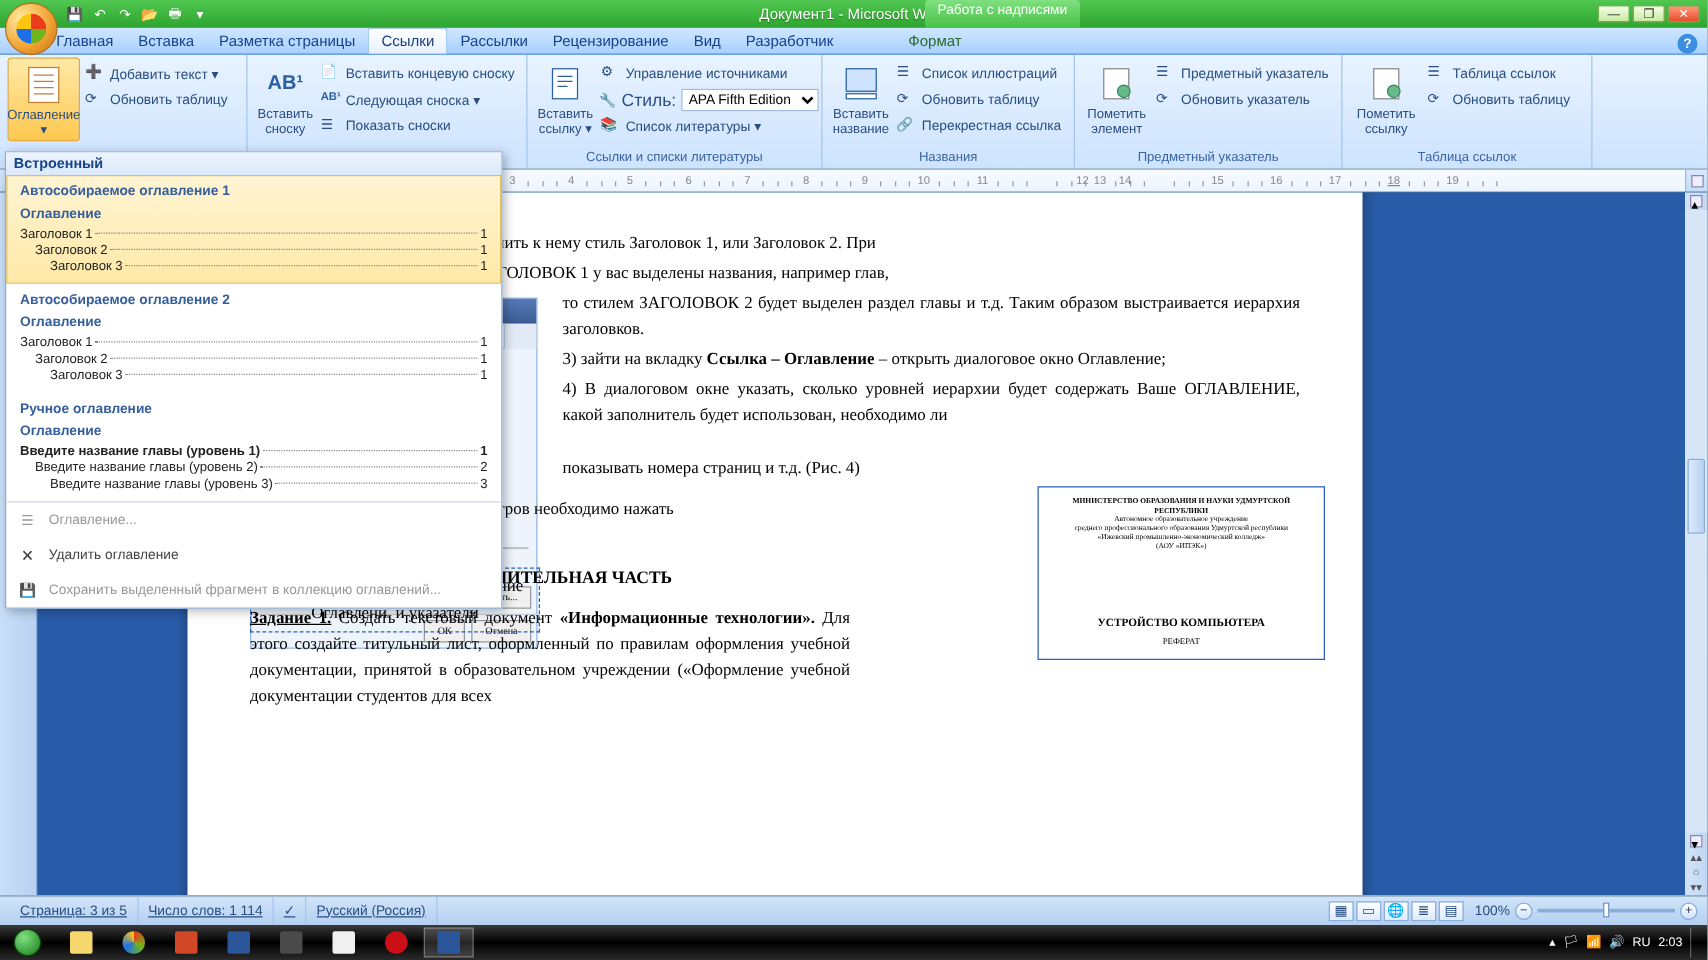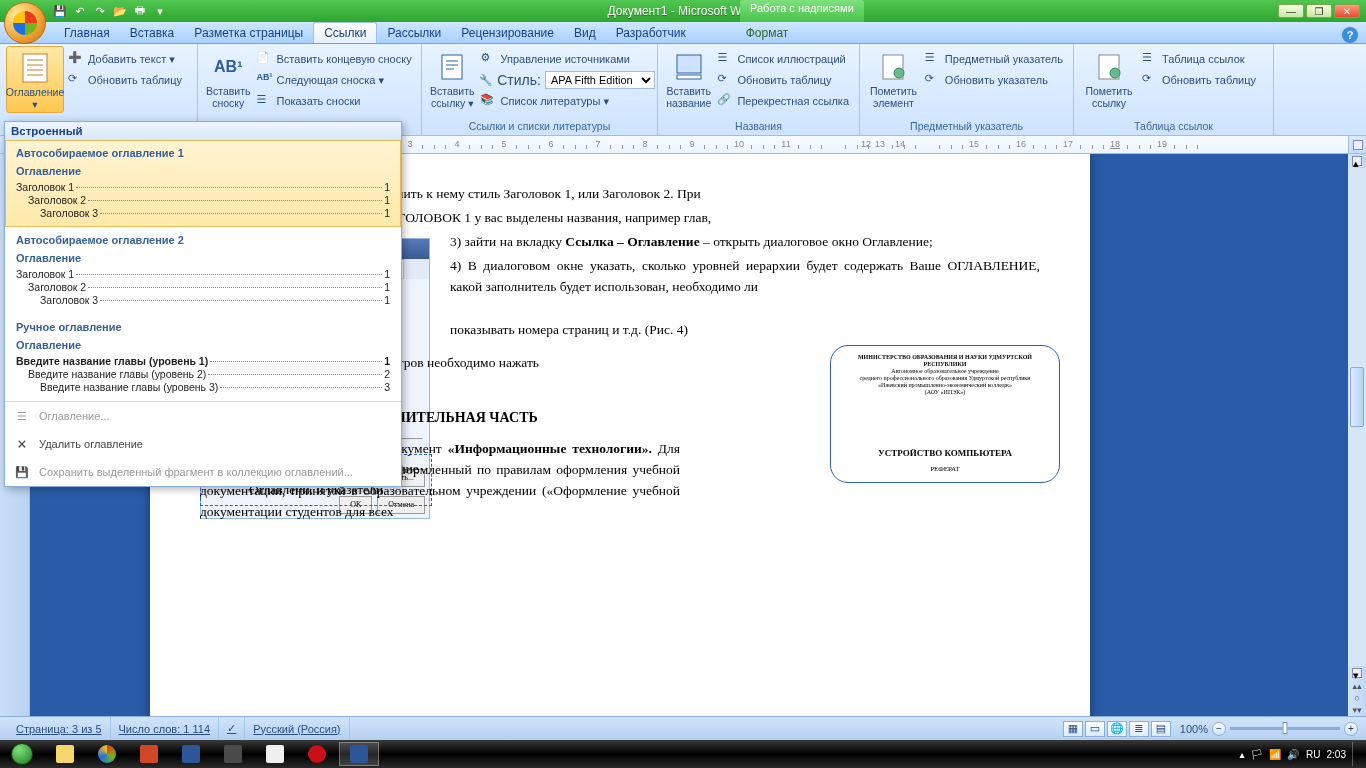--- a/index.html
+++ b/index.html
@@ -12,21 +12,21 @@
   .office-btn .inner{ width:24px;height:24px;background:conic-gradient(#e83c1a 0 25%, #6fb51d 25% 50%, #1d6fe8 50% 75%, #ffc40d 75%);border-radius:4px;clip-path:circle(50%); }
   .qat { margin-left: 52px; display: flex; gap: 4px; align-items:center;}
   .qat-icon { width: 16px; height: 16px; display:inline-flex;align-items:center;justify-content:center;color:#fff;font-size:11px;}
   .title-doc { position: absolute; left: 50%; transform: translateX(-50%); color: #ffffff; font-size: 12px; text-shadow: 0 1px 1px rgba(0,0,0,.4); }
   .contextual { position: absolute; left: 740px; top: 0; height: 22px; background: linear-gradient(180deg,#7fe07f,#48c248); padding: 2px 10px; color: #fff; font-size: 11px; border-radius: 3px 3px 0 0;}
   .win-controls { position: absolute; right: 6px; top: 4px; display: flex; }
   .win-btn { width: 26px; height: 14px; margin-left: 2px; background: linear-gradient(180deg,#f5ffe6,#c9e8a2); border: 1px solid #7aa84a; border-radius: 2px; font-size:10px;display:flex;align-items:center;justify-content:center;color:#333;}
   .win-btn.close{background:linear-gradient(180deg,#ff9a7a,#e84c2c);color:#fff;}
 
   
-  .tabsrow { height: 22px; background: linear-gradient(180deg,#cfe7ff,#a9d0ff); margin-left: 0; padding-left: 54px; display: flex; align-items: flex-end; border-bottom: 1px solid #6fa2de;}
+  .tabsrow { height: 22px; background: linear-gradient(180deg,#cfe7ff,#a9d0ff); margin-left: 0; padding-left: 35px; display: flex; align-items: flex-end; border-bottom: 1px solid #6fa2de;}
   .tab { padding: 3px 10px; font-size: 12px; color: #15428b; cursor: pointer; }
   .tab.active { background: linear-gradient(180deg,#fff,#e5f0ff); border: 1px solid #9ec2eb; border-bottom: none; border-radius: 3px 3px 0 0; color: #1b3f7a; font-weight: 500;}
   .help-btn{margin-left:auto;margin-right:8px;width:16px;height:16px;background:#3a8de0;border-radius:50%;color:#fff;display:flex;align-items:center;justify-content:center;font-size:11px;font-weight:bold;}
 
   
   .ribbon { height: 92px; background: linear-gradient(180deg,#e8f3ff,#cde3ff); display: flex; border-bottom: 1px solid #a0bde0; }
   .group { border-right: 1px solid #a5c6ec; padding: 2px 6px 0 6px; position: relative; }
   .group-label { position: absolute; bottom: 1px; left: 0; right: 0; text-align: center; font-size: 10.5px; color: #3a66a0; padding: 2px 0; }
   .bigbtn { display: flex; flex-direction: column; align-items: center; width: 58px; padding: 2px; cursor:pointer; }
   .bigbtn.on{background:linear-gradient(180deg,#ffe9a8,#ffc84f);border:1px solid #e6a83a;border-radius:3px;}
@@ -428,20 +428,21 @@
             <span class="dbtn">Параметры...</span>
             <span class="dbtn">Изменить...</span>
           </div>
           <div class="dbtns" style="border-top:1px solid #ccc;">
             <span class="dbtn">ОК</span>
             <span class="dbtn">Отмена</span>
           </div>
         </div>
 
         <div style="margin-left:250px;">
+          <div class="para">то стилем ЗАГОЛОВОК 2 будет выделен раздел главы и т.д. Таким образом выстраивается иерархия заголовков.</div>
           <div class="para"><span>3) зайти на вкладку </span><b>Ссылка – Оглавление</b><span> – открыть диалоговое окно  Оглавление;</span></div>
           <div class="para">4) В диалоговом окне указать, сколько уровней иерархии будет содержать Ваше ОГЛАВЛЕНИЕ, какой заполнитель будет использован, необходимо ли</div>
         </div>
 
         <div class="caption-box" style="left:0;top:222px;width:232px;text-align:center;">
           <span>нок 6. Диалоговое окно Оглавление</span><br>
           <span>Оглавлени. и указатели</span>
         </div>
         <div style="margin-left:250px;margin-top:22px;">
           <div class="para">показывать номера страниц и т.д. (Рис. 4)</div>
@@ -449,21 +450,21 @@
         <div style="clear:both;"></div>
       </div>
 
       <div style="margin-top:12px;position:relative;">
         <div style="width:480px;">
           <div class="para">сле указания необходимых параметров необходимо нажать</div>
           <div class="para">опку ОК.</div>
           <h4>ИСПОЛНИТЕЛЬНАЯ ЧАСТЬ</h4>
           <div class="para"><b><u>Задание   1.</u></b><span>    Создать    текстовый    документ </span><b>«Информационные технологии».</b><span>  Для этого создайте титульный лист, оформленный по правилам оформления учебной документации, принятой в образовательном учреждении («Оформление учебной документации студентов для всех</span></div>
         </div>
-        <div class="titlepage-box" style="right:-20px;top:-8px;border-radius:18px;">
+        <div class="titlepage-box" style="right:-20px;top:-8px;">
           <div class="small" style="font-weight:bold;">МИНИСТЕРСТВО ОБРАЗОВАНИЯ И НАУКИ УДМУРТСКОЙ РЕСПУБЛИКИ</div>
           <div class="small">Автономное образовательное учреждение</div>
           <div class="small">среднего профессионального образования Удмуртской республики</div>
           <div class="small">«Ижевский промышленно-экономический колледж»</div>
           <div class="small">(АОУ «ИПЭК»)</div>
           <div class="mid">УСТРОЙСТВО КОМПЬЮТЕРА</div>
           <div class="sub">РЕФЕРАТ</div>
         </div>
       </div>
     </div>

